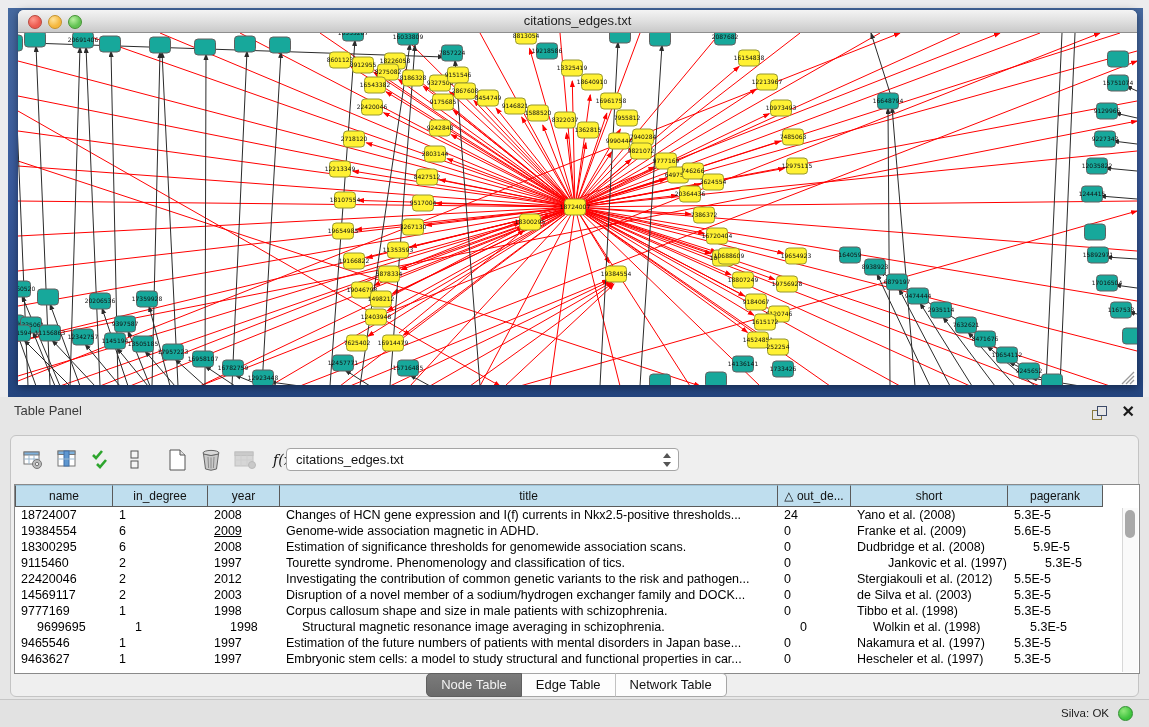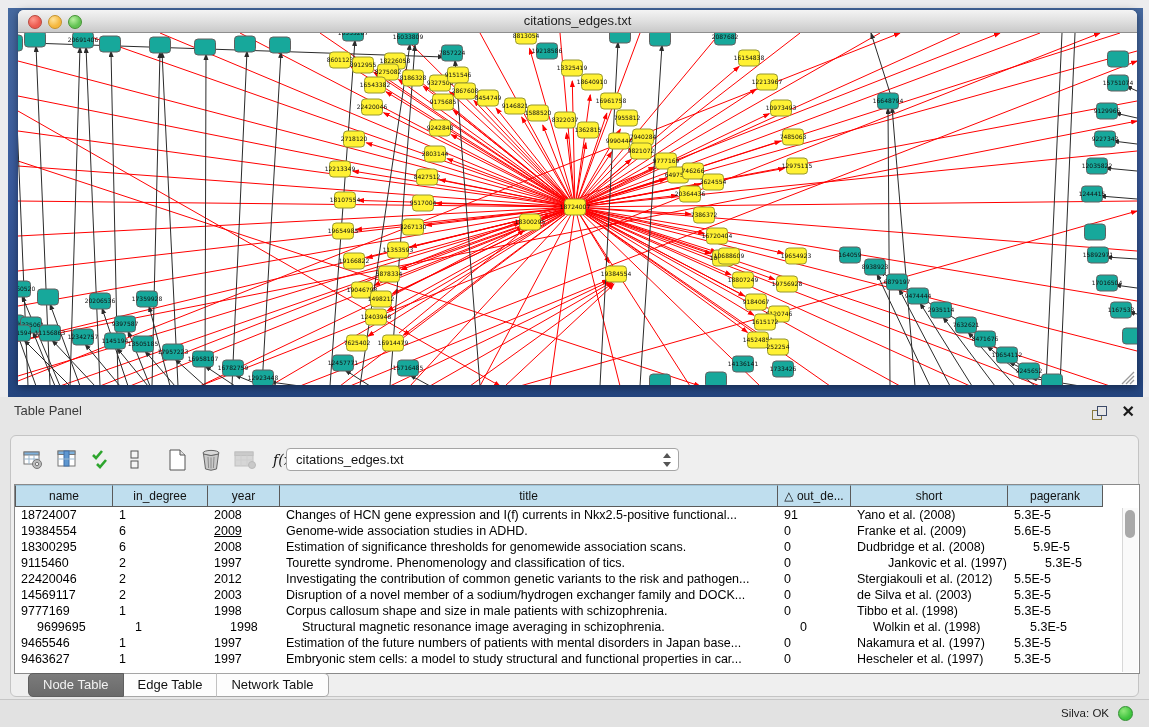--- a/index.html
+++ b/index.html
@@ -56,21 +56,21 @@
   .th{box-sizing:border-box;height:22px;line-height:21px;background:#BFDEEE;
     border-right:1px solid #5A5A5A;border-bottom:1px solid #5A5A5A;border-top:1px solid #9FC6DB;
     font-size:12px;color:#111;text-align:center;overflow:hidden;white-space:nowrap;}
   .th:first-child{border-left:1px solid #5A5A5A;}
   .trow{display:flex;height:16px;}
   .tcell{box-sizing:border-box;padding-left:6px;font-size:12.5px;line-height:16px;color:#000;
     overflow:hidden;white-space:nowrap;}
   .vscroll{position:absolute;right:1px;top:23px;bottom:1px;width:15px;background:#FAFAFA;border-left:1px solid #D8D8D8;}
   .vthumb{position:absolute;left:2px;top:2px;width:10px;height:28px;background:#A9A9A9;border-radius:6px;}
   
-  .tabbar{position:absolute;left:17px;right:0;top:237px;height:33px;display:flex;}
+  .tabbar{position:absolute;left:4px;right:0;top:237px;height:33px;display:flex;justify-content:center;}
   .seg{height:22px;line-height:22px;font-size:13px;padding:0 14px;background:#FDFDFD;
     border-top:1px solid #A6A6A6;border-bottom:1px solid #A6A6A6;border-right:1px solid #C2C2C2;color:#111;}
   .seg.first{border-left:1px solid #A6A6A6;border-radius:5px 0 0 5px;}
   .seg.last{border-radius:0 5px 5px 0;border-right:1px solid #A6A6A6;}
   .seg.sel{background:linear-gradient(180deg,#7B7B7B,#6A6A6A);color:#F2F2F2;border-color:#5F5F5F;}
   
   .statusbar{position:absolute;left:0;bottom:0;right:0;height:27px;background:#E2E2E2;border-top:1px solid #C6C6C6;}
   .mem-label{position:absolute;right:40px;top:7px;font-size:11.5px;color:#1C1C1C;}
   .mem-dot{position:absolute;right:16px;top:6px;width:13px;height:13px;border-radius:50%;
     background:radial-gradient(circle at 35% 30%,#8FE87A,#3DC23D 65%);border:1px solid #2E8F2E;}
@@ -625,30 +625,30 @@
           <div class="th" style="width: 498px;">title</div>
           <div class="th" style="width: 73px;">△ out_de...</div>
           <div class="th" style="width: 157px;">short</div>
           <div class="th" style="width: 95px;">pagerank</div>
         </div>
       <div id="tbody">
           <div class="trow">
             <div class="tcell" style="width: 98px;">18724007</div>
             <div class="tcell" style="width: 95px;">1</div>
             <div class="tcell" style="width: 72px;">2008</div>
-            <div class="tcell" style="width: 498px;">Changes of HCN gene expression and I(f) currents in Nkx2.5-positive functional...</div>
-            <div class="tcell" style="width: 73px;">91</div>
+            <div class="tcell" style="width: 498px;">Changes of HCN gene expression and I(f) currents in Nkx2.5-positive thresholds...</div>
+            <div class="tcell" style="width: 73px;">24</div>
             <div class="tcell" style="width: 157px;">Yano et al. (2008)</div>
             <div class="tcell" style="width: 95px;">5.3E-5</div>
           </div>
           <div class="trow">
             <div class="tcell" style="width: 98px;">19384554</div>
             <div class="tcell" style="width: 95px;">6</div>
             <div class="tcell" style="width: 72px; text-decoration: underline;">2009</div>
-            <div class="tcell" style="width: 498px;">Genome-wide association studies in ADHD.</div>
+            <div class="tcell" style="width: 498px;">Genome-wide association magnetic in ADHD.</div>
             <div class="tcell" style="width: 73px;">0</div>
             <div class="tcell" style="width: 157px;">Franke et al. (2009)</div>
             <div class="tcell" style="width: 95px;">5.6E-5</div>
           </div>
           <div class="trow">
             <div class="tcell" style="width: 98px;">18300295</div>
             <div class="tcell" style="width: 95px;">6</div>
             <div class="tcell" style="width: 72px;">2008</div>
             <div class="tcell" style="width: 498px;">Estimation of significance thresholds for genomewide association scans.</div>
             <div class="tcell" style="width: 73px;">0</div>

